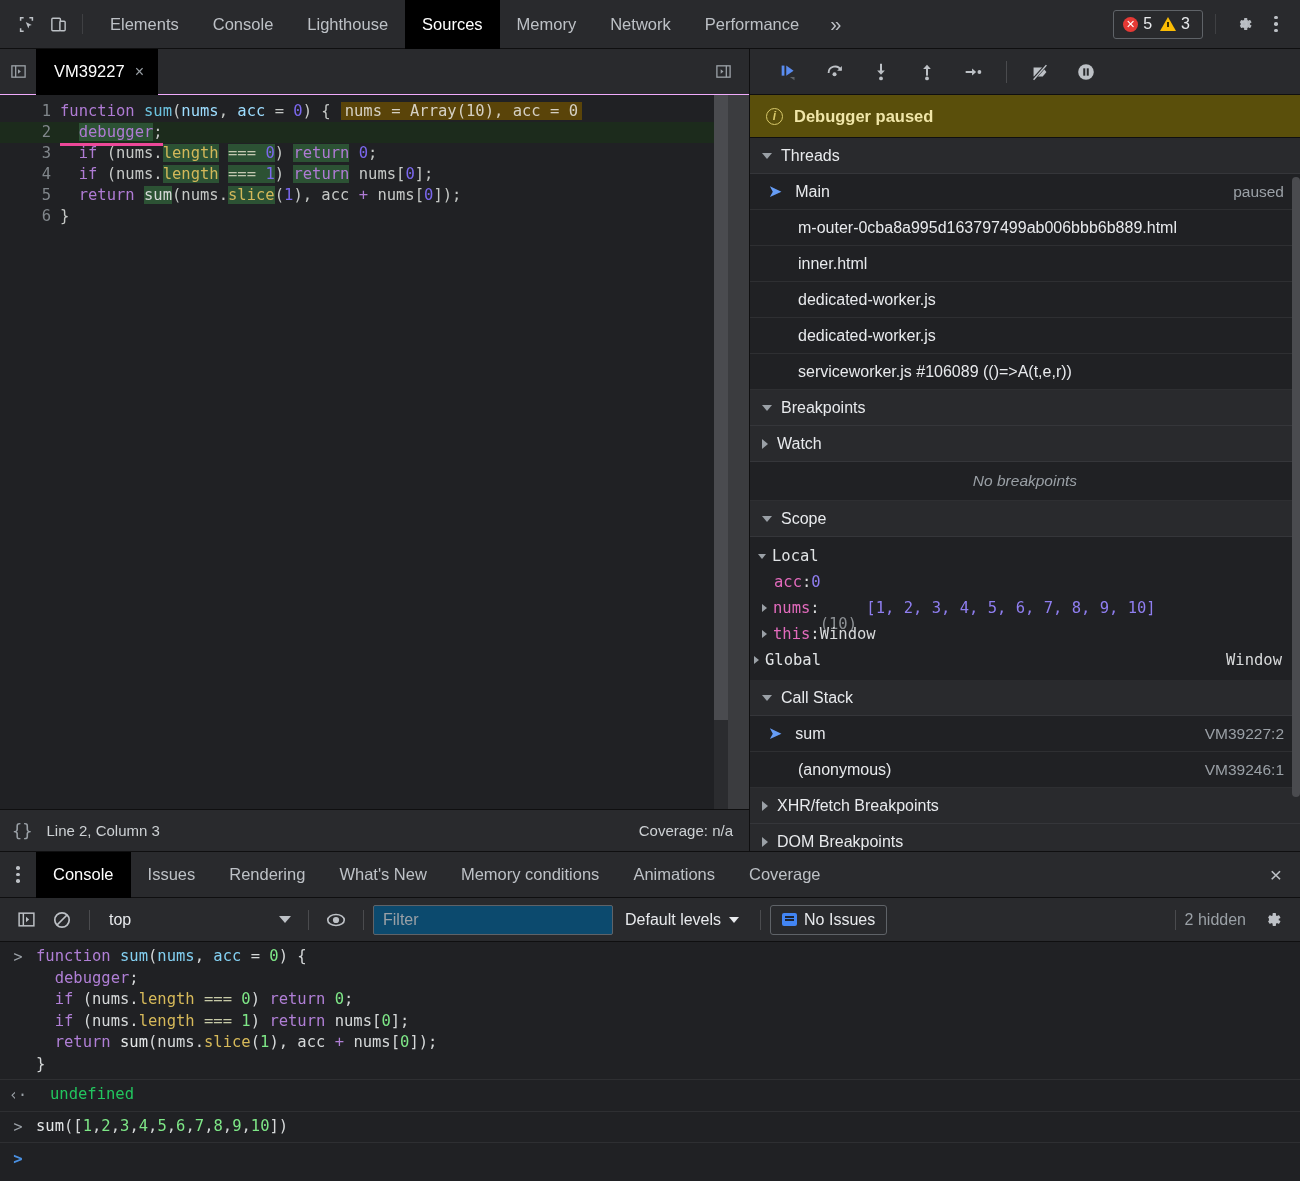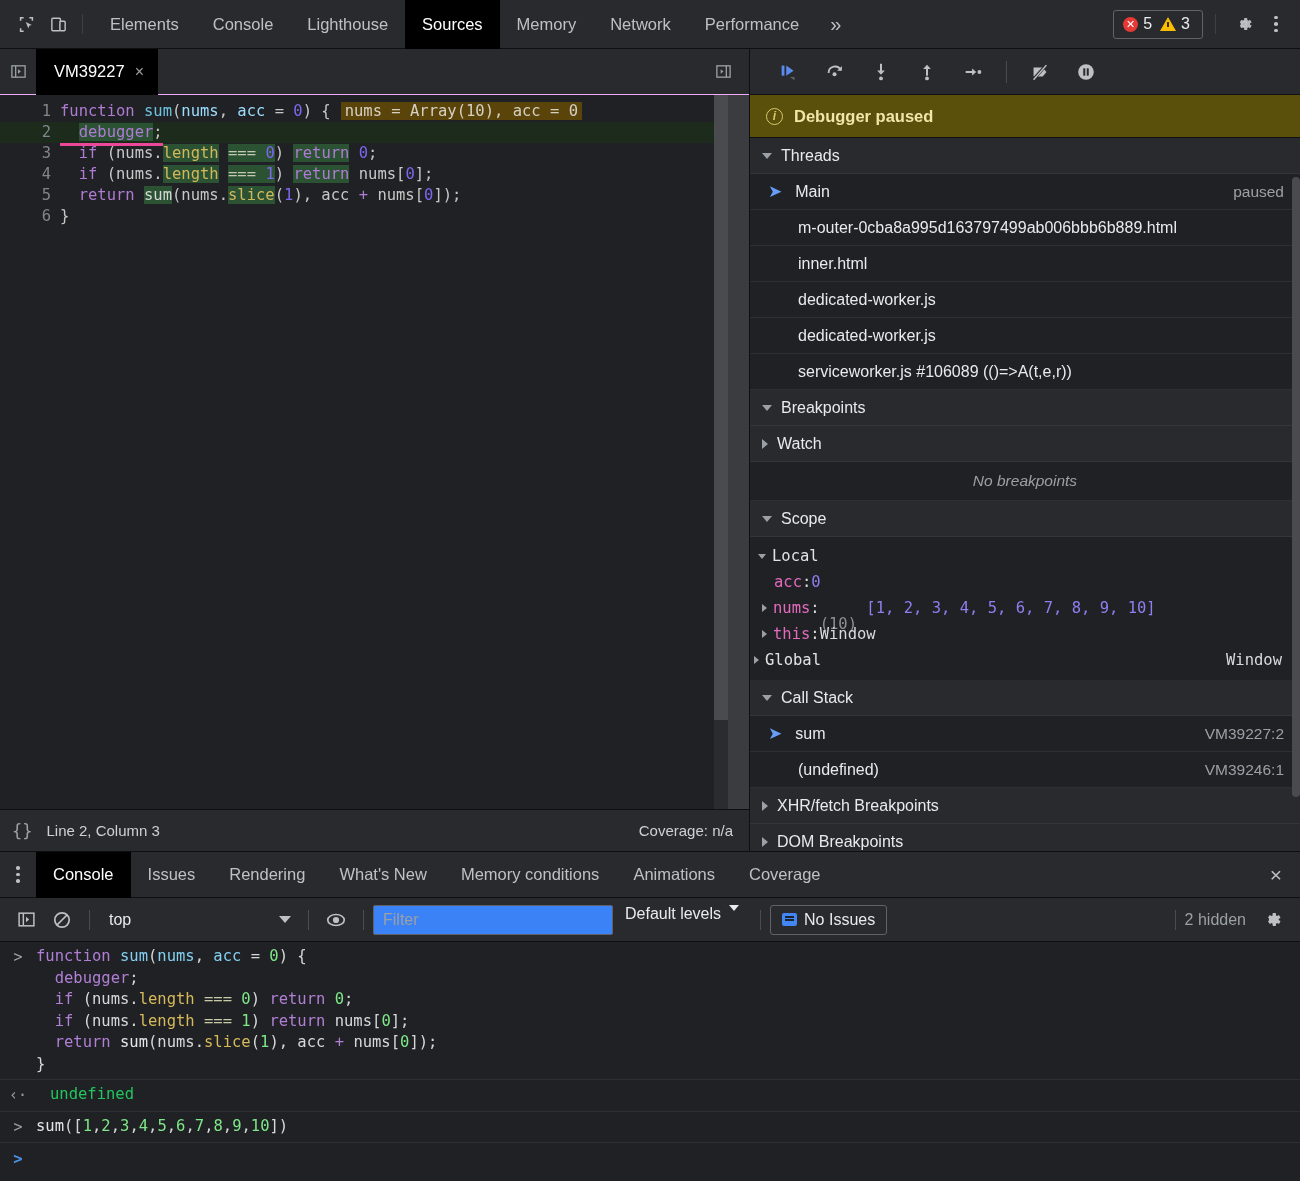--- a/index.html
+++ b/index.html
@@ -204,26 +204,26 @@
   }
   .ct-btn{width:36px;height:32px;display:flex;align-items:center;justify-content:center;cursor:pointer;border-radius:2px;}
   .ct-sep{width:1px;height:20px;background:#4a4b4e;margin:0 9px;}
   .ctx-select{
     display:flex;align-items:center;width:200px;height:30px;
     font-size:16px;color:#e8eaed;cursor:pointer;padding-left:10px;
   }
   .ctx-select .cs-label{flex:1;}
   .caret-dn{width:0;height:0;border-left:6px solid transparent;border-right:6px solid transparent;border-top:7px solid #bdc1c6;margin-right:8px;}
   .filter-input{
-    width:240px;height:30px;background:#3b82f6;border:1px solid #5f6368;border-radius:2px;
+    width:240px;height:30px;background:#0c4a6e;border:1px solid #5f6368;border-radius:2px;
     color:#e8eaed;font-size:16px;padding:0 9px;outline:none;
     font-family:"Liberation Sans",sans-serif;
   }
   .filter-input::placeholder{color:#9aa0a6;}
-  .levels-sel{display:flex;gap:8px;height:30px;padding:0 12px;font-size:16px;color:#e8eaed;cursor:pointer;}
+  .levels-sel{display:flex;align-items:center;gap:8px;height:30px;padding:0 12px;font-size:16px;color:#e8eaed;cursor:pointer;}
   .levels-sel .caret-dn{margin-right:0;border-top-color:#e8eaed;border-left-width:5px;border-right-width:5px;border-top-width:6px;}
   .noissues-chip{
     display:flex;align-items:center;gap:7px;height:30px;padding:0 11px;
     border:1px solid #5f6368;border-radius:3px;font-size:16px;color:#e8eaed;cursor:pointer;
   }
   .issue-sq{width:15px;height:13px;background:#4285f4;border-radius:2px;position:relative;}
   .issue-sq::after{content:"";position:absolute;left:3px;top:3px;width:9px;height:1.5px;background:#1c2330;box-shadow:0 3px 0 #1c2330;}
   .ct-spacer{flex:1;}
   .hidden-count{font-size:16px;color:#9aa0a6;margin-right:8px;}
 
@@ -520,21 +520,21 @@
           <span class="tri"></span>
           <span>Call Stack</span>
         </div>
         <div class="row">
           <span class="arrow-blue">➤</span>
           <span class="rt">sum</span>
           <span class="rr">VM39227:2</span>
         </div>
         <div class="row">
           <span class="arrow-pad"></span>
-          <span class="rt">(undefined)</span>
+          <span class="rt">(anonymous)</span>
           <span class="rr">VM39246:1</span>
         </div>
 
         <div class="sec-head">
           <span class="tri-r"></span>
           <span>XHR/fetch Breakpoints</span>
         </div>
         <div class="sec-head">
           <span class="tri-r"></span>
           <span>DOM Breakpoints</span>

